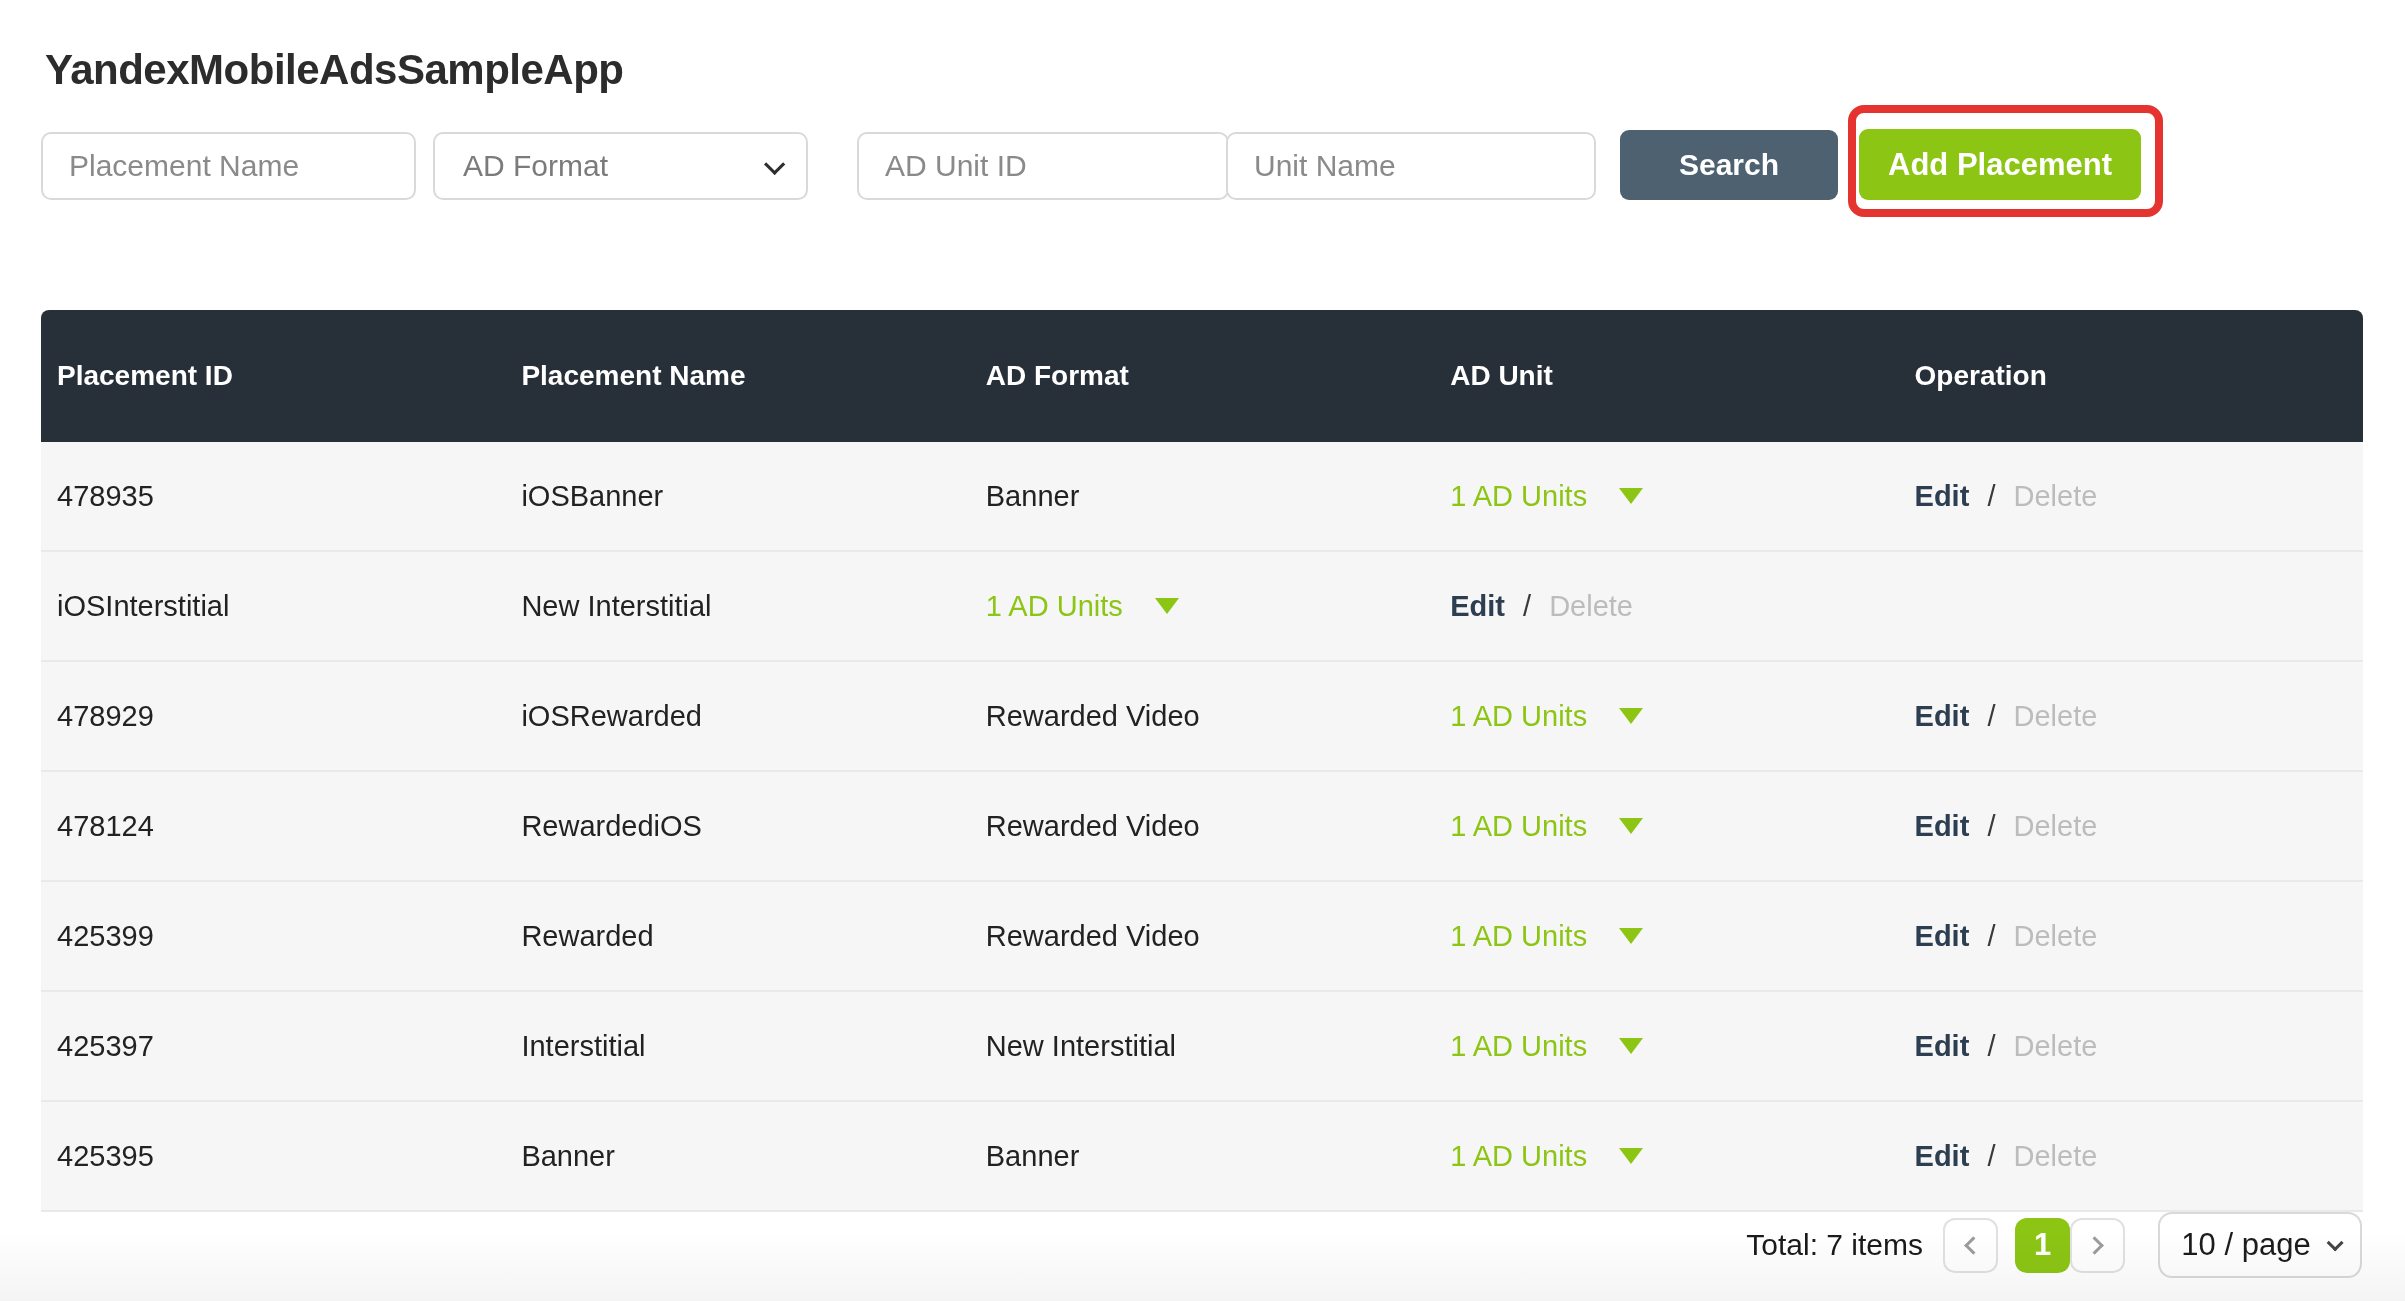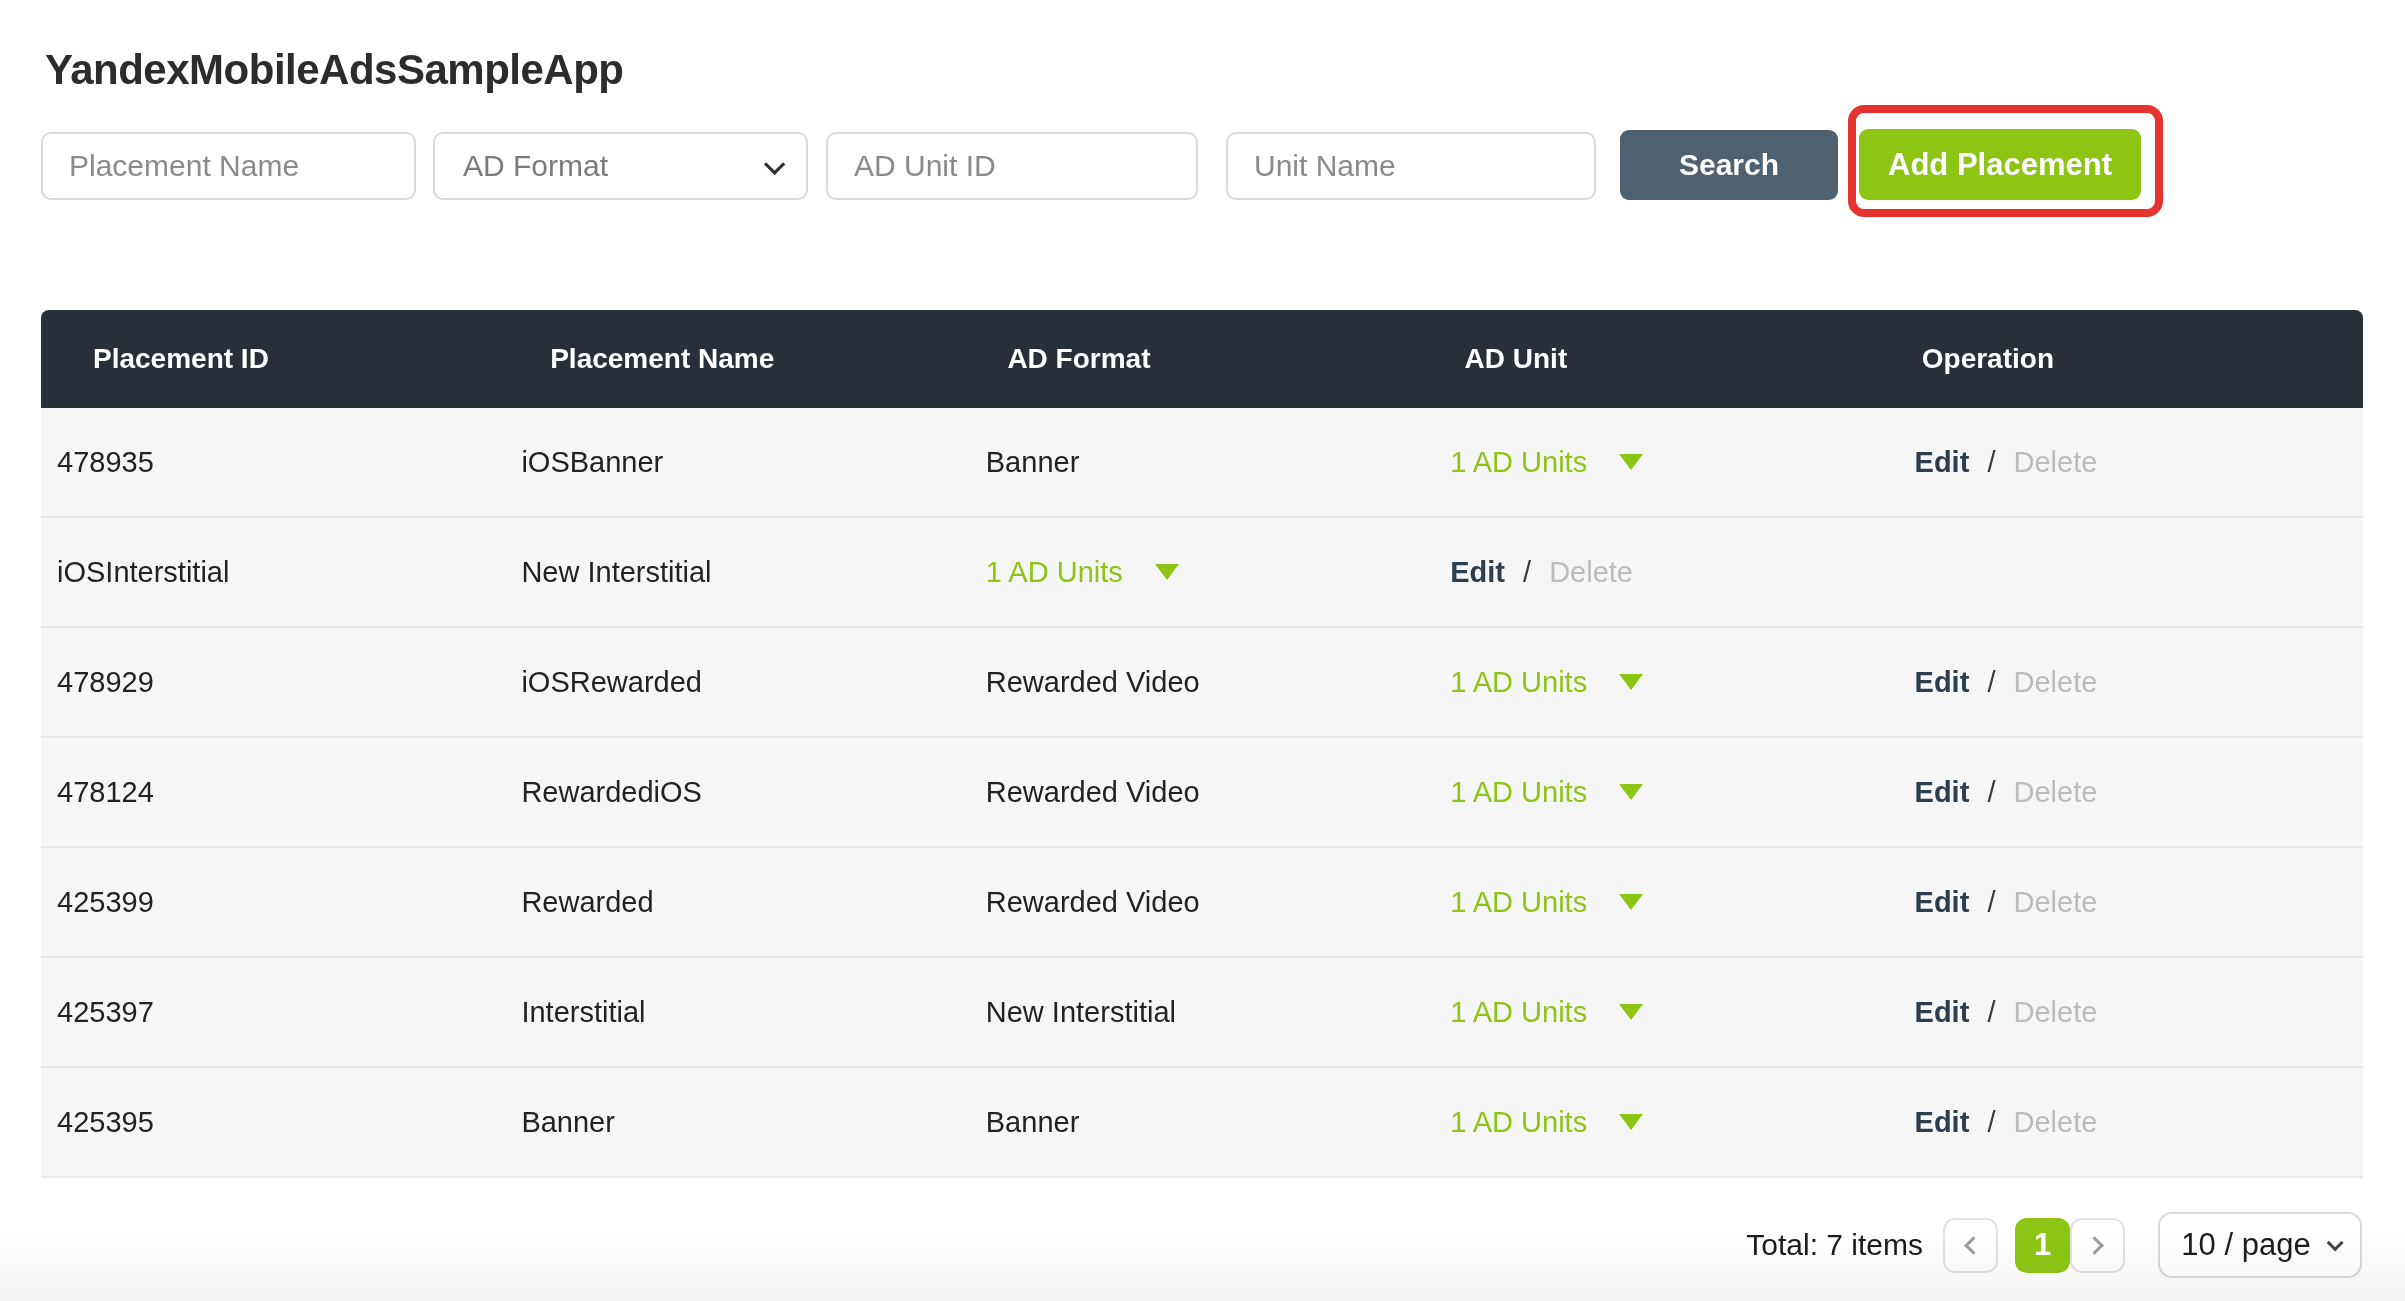--- a/index.html
+++ b/index.html
@@ -61,24 +61,23 @@
   }
   .annotation-box{
     position:absolute; left:1848px; top:105px; width:315px; height:112px;
     border:8px solid var(--annotation_red,#e53430); border-radius:16px;
     pointer-events:none;
   }
 
   
   .table{ position:absolute; left:41px; top:310px; width:2322px; }
   .thead{
-    display:flex; height:98px; align-items:center;
+    display:flex; height:132px; align-items:center;
     background:var(--header_bg,#273039);
     border-radius:8px 8px 0 0;
-    padding-left:36px;
   }
   .th{
     width:20%; padding-left:16px;
     color:#fff; font-size:28px; font-weight:700;
   }
   .tr{
     display:flex; height:110px; align-items:center;
     background:var(--row_bg,#f6f6f6);
     border-bottom:2px solid var(--row_separator,#e9e9e9);
   }
@@ -141,21 +140,21 @@
 <body>
 
 <h1 class="page-title">YandexMobileAdsSampleApp</h1>
 
 <div class="filter-bar">
   <input class="txt-input f-item" style="left: 0px;" placeholder="Placement Name">
   <div class="select-box f-item" style="left:392px;">
     <span class="select-value">AD Format</span>
     <span class="chev"></span>
   </div>
-  <input class="txt-input f-item" style="left: 785px; width: 372px;" placeholder="AD Unit ID">
+  <input class="txt-input f-item" style="left: 816px; width: 372px;" placeholder="AD Unit ID">
   <input class="txt-input f-item" style="left: 1177px; width: 370px; margin-left: 8px;" placeholder="Unit Name">
   <button class="btn btn-search">Search</button>
   <button class="btn btn-add">Add Placement</button>
 </div>
 
 <div class="annotation-box"></div>
 
 <div class="table">
   <div class="thead">
     <div class="th">Placement ID</div>

